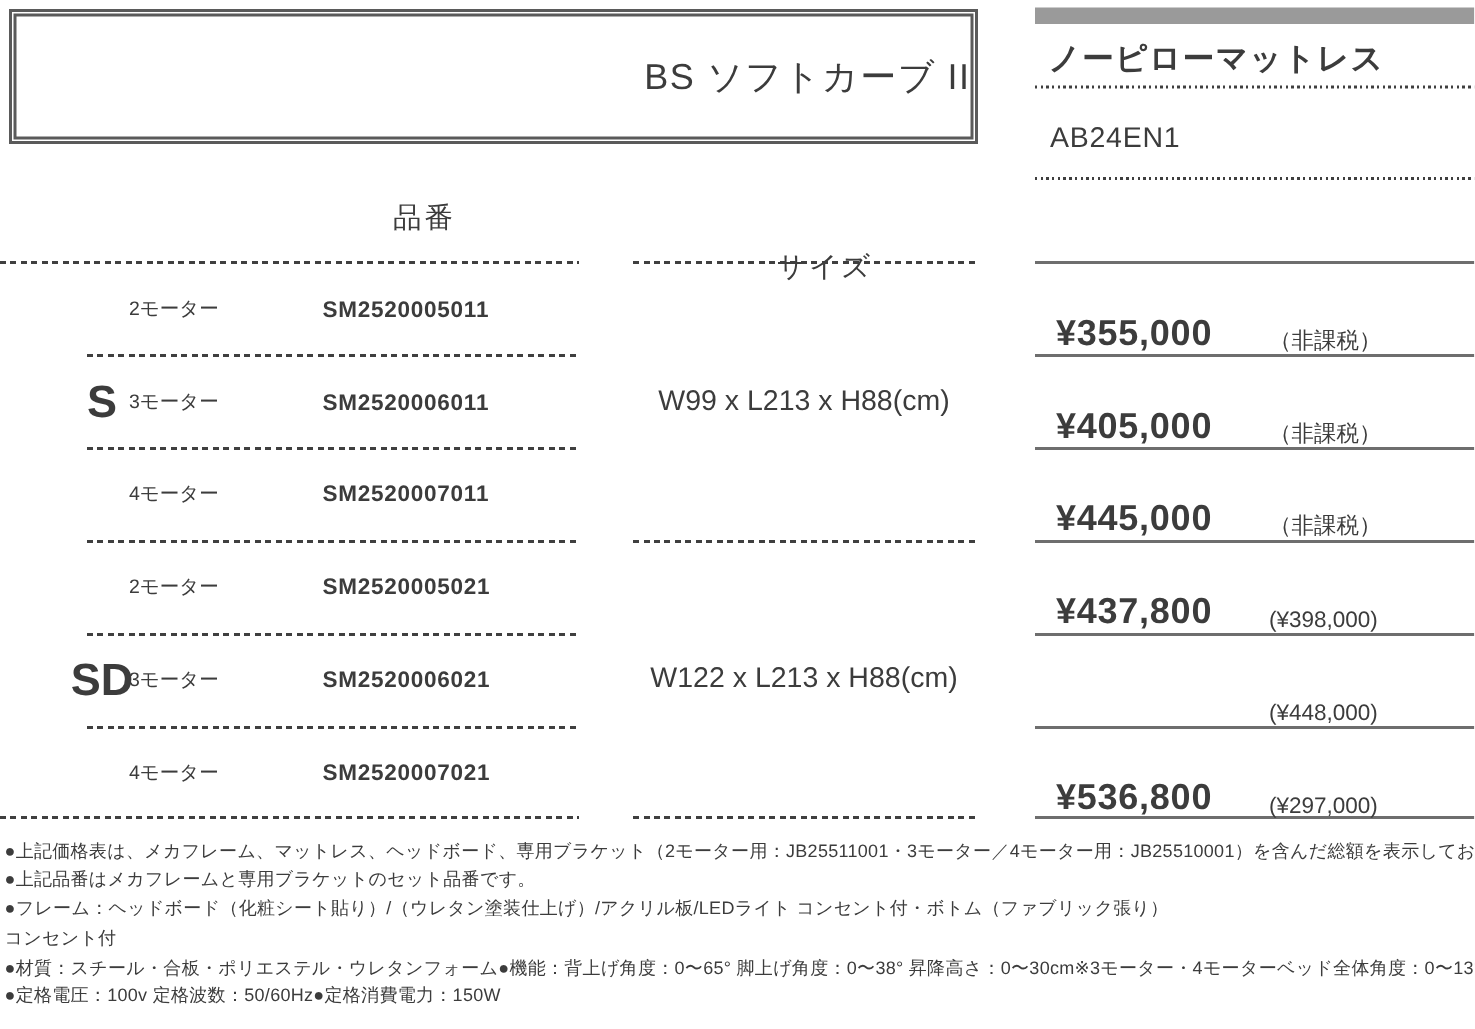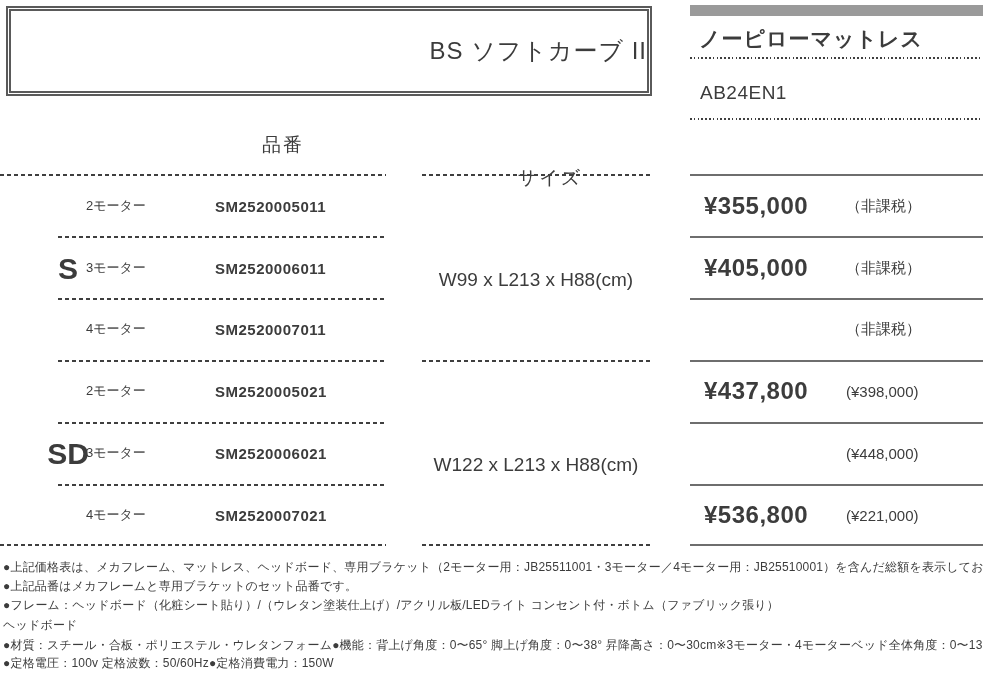--- a/index.html
+++ b/index.html
@@ -23,23 +23,23 @@
   .dotline{height:2px;background:repeating-linear-gradient(90deg,var(--line_dark) 0 1.6px,transparent 1.6px 3.8px);}
   .dash{height:2px;background:repeating-linear-gradient(90deg,var(--line_dark) 0 4px,transparent 4px 7px);}
   .rule{height:2px;background:var(--rule_gray);}
   
   .col-head{font-size:19px;letter-spacing:2px;text-align:center;}
   
   .lrow{left:0;width:420px;height:62px;display:flex;align-items:center;}
   .motor{position:absolute;left:86px;font-size:13px;}
   .part{position:absolute;left:215px;font-size:15px;letter-spacing:.5px;font-weight:bold;}
   .glabel{left:30px;width:76px;text-align:center;font-size:30px;font-weight:600;}
-  .size-val{left:422px;width:228px;text-align:center;font-size:19px;margin-top:12px;}
+  .size-val{left:422px;width:228px;text-align:center;font-size:19px;}
   
-  .prow{left:690px;width:293px;height:62px;display:flex;align-items:center;}
+  .prow{left:690px;width:293px;height:62px;display:flex;align-items:flex-end;}
   .price{margin-left:14px;font-size:24px;font-weight:600;letter-spacing:.5px;}
   .pnote{position:absolute;left:156px;font-size:15px;}
   
   .fn{left:3px;font-size:12px;white-space:nowrap;letter-spacing:.2px;}
 </style>
 </head>
 <body>
 
 <div class="doc">
 
@@ -109,34 +109,35 @@
 
   <div class="abs prow" style="top:175px;">
     <span class="price">¥355,000</span>
     <span class="pnote">（非課税）</span>
   </div>
   <div class="abs prow" style="top:237px;">
     <span class="price">¥405,000</span>
     <span class="pnote">（非課税）</span>
   </div>
   <div class="abs prow" style="top:298px;">
+    <span class="price">¥445,000</span>
     <span class="pnote">（非課税）</span>
   </div>
   <div class="abs prow" style="top:360px;">
     <span class="price">¥437,800</span>
     <span class="pnote">(¥398,000)</span>
   </div>
   <div class="abs prow" style="top:422px;">
     <span class="pnote">(¥448,000)</span>
   </div>
   <div class="abs prow" style="top:484px;">
     <span class="price">¥536,800</span>
-    <span class="pnote">(¥221,000)</span>
+    <span class="pnote">(¥297,000)</span>
   </div>
 
   <div class="abs fn" style="top:559px;">●上記価格表は、メカフレーム、マットレス、ヘッドボード、専用ブラケット（2モーター用：JB25511001・3モーター／4モーター用：JB25510001）を含んだ総額を表示しております。</div>
   <div class="abs fn" style="top:597px;">●フレーム：ヘッドボード（化粧シート貼り）/（ウレタン塗装仕上げ）/アクリル板/LEDライト コンセント付・ボトム（ファブリック張り）</div>
   <div class="abs fn" style="top:578px;">●上記品番はメカフレームと専用ブラケットのセット品番です。</div>
-  <div class="abs fn" style="top:617px;">ヘッドボード</div>
+  <div class="abs fn" style="top:617px;">コンセント付</div>
   <div class="abs fn" style="top:637px;">●材質：スチール・合板・ポリエステル・ウレタンフォーム●機能：背上げ角度：0〜65° 脚上げ角度：0〜38° 昇降高さ：0〜30cm※3モーター・4モーターベッド全体角度：0〜13° ※4モーター（無段階）</div>
   <div class="abs fn" style="top:655px;">●定格電圧：100v 定格波数：50/60Hz●定格消費電力：150W</div>
 
 </div>
 
 </body></html>

